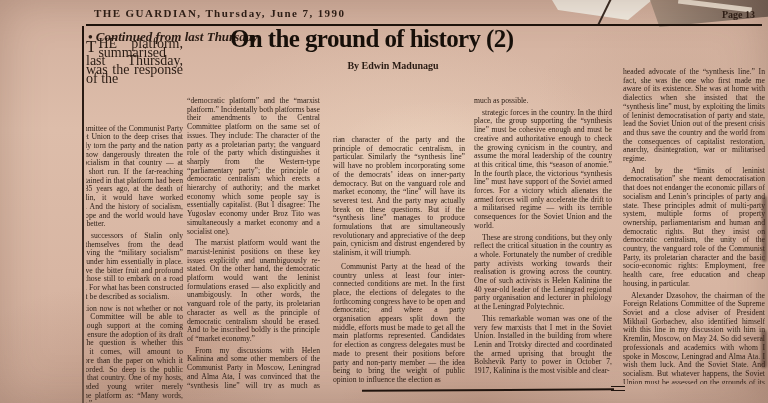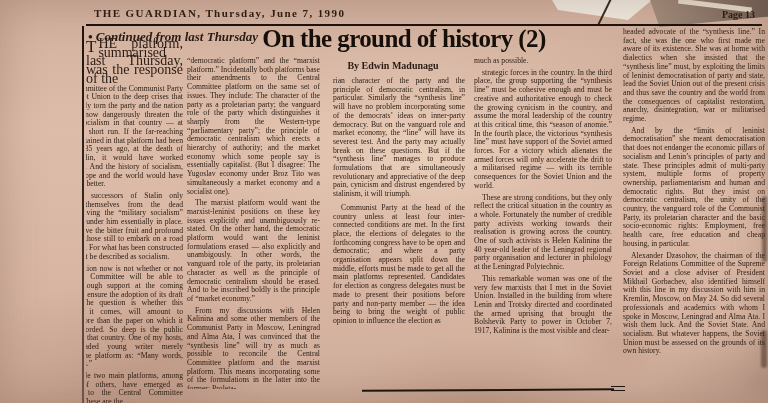--- a/index.html
+++ b/index.html
@@ -21,35 +21,35 @@
   .sheet::after{content:"";position:absolute;inset:0;pointer-events:none;
     box-shadow:inset 0 0 46px rgba(88,58,42,.28);}
   .masthead{position:absolute;left:94px;top:7px;font-size:11px;font-weight:bold;
     letter-spacing:1.4px;white-space:nowrap;}
   .pageno{position:absolute;left:722px;top:9px;font-size:10px;font-weight:bold;}
   .header-rule{position:absolute;left:86px;top:24px;width:676px;height:2px;background:var(--rule);}
   .fold-line{position:absolute;left:82px;top:26px;width:2px;height:377px;
     background:linear-gradient(#20130c 0%,rgba(32,19,12,.85) 55%,rgba(32,19,12,.5) 100%);}
   .kicker{position:absolute;left:88px;top:29px;width:110px;font-size:13px;
     font-weight:bold;font-style:italic;white-space:nowrap;}
-  .headline{position:absolute;left:230px;top:25px;width:348px;margin:0;text-align:center;
+  .headline{position:absolute;left:230px;top:25px;width:348px;margin:0;
     font-size:25px;line-height:27px;font-weight:bold;letter-spacing:-0.6px;color:var(--headline);}
   .byline{position:absolute;left:320px;top:60px;width:146px;text-align:center;
     font-weight:bold;font-size:10px;}
   .col{position:absolute;font-size:7.7px;line-height:8.7px;text-align:justify;}
   .bodytext p{margin:0 0 3px 0;text-indent:8px;}
-  .bodytext p:first-child{text-indent:0;}
+  .bodytext p:first-child{text-indent:0;margin-top:40px;}
   .col3 p{margin-bottom:5px;}
   .col1{left:86px;top:40px;width:97px;height:346px;}
   .intro{font-size:14px;line-height:8.7px;text-align:justify;margin-bottom:1px;}
   .intro::first-letter{float:left;font-size:17px;line-height:13px;padding-right:2px;}
   .clipwrap{overflow:hidden;width:97px;}
   .clipinner{width:135px;margin-left:-38px;}
   .col2{left:187px;top:57px;width:133px;height:332px;overflow:hidden;}
-  .col3{left:333px;top:77px;width:132px;height:302px;overflow:hidden;}
+  .col3{left:333px;top:96px;width:132px;height:302px;overflow:hidden;}
   .col4{left:474px;top:57px;width:138px;height:334px;overflow:hidden;}
   .col5{left:623px;top:28px;width:142px;height:356px;overflow:hidden;}
   .bottom-rule{position:absolute;left:362px;top:389px;width:252px;height:2px;
     background:var(--rule);transform:rotate(-0.3deg);}
   .end-mark{position:absolute;left:611px;top:386px;width:14px;height:3px;
     border-top:1.5px solid var(--rule);border-bottom:1.5px solid var(--rule);}
   .tear-white{position:absolute;left:552px;top:0;width:100px;height:20px;background:#f2ebe0;
     clip-path:polygon(0 0,100% 0,76% 100%,6% 50%);}
   .tear-line{position:absolute;left:604px;top:-5px;width:2px;height:32px;background:#352820;
     transform:rotate(26deg);}

